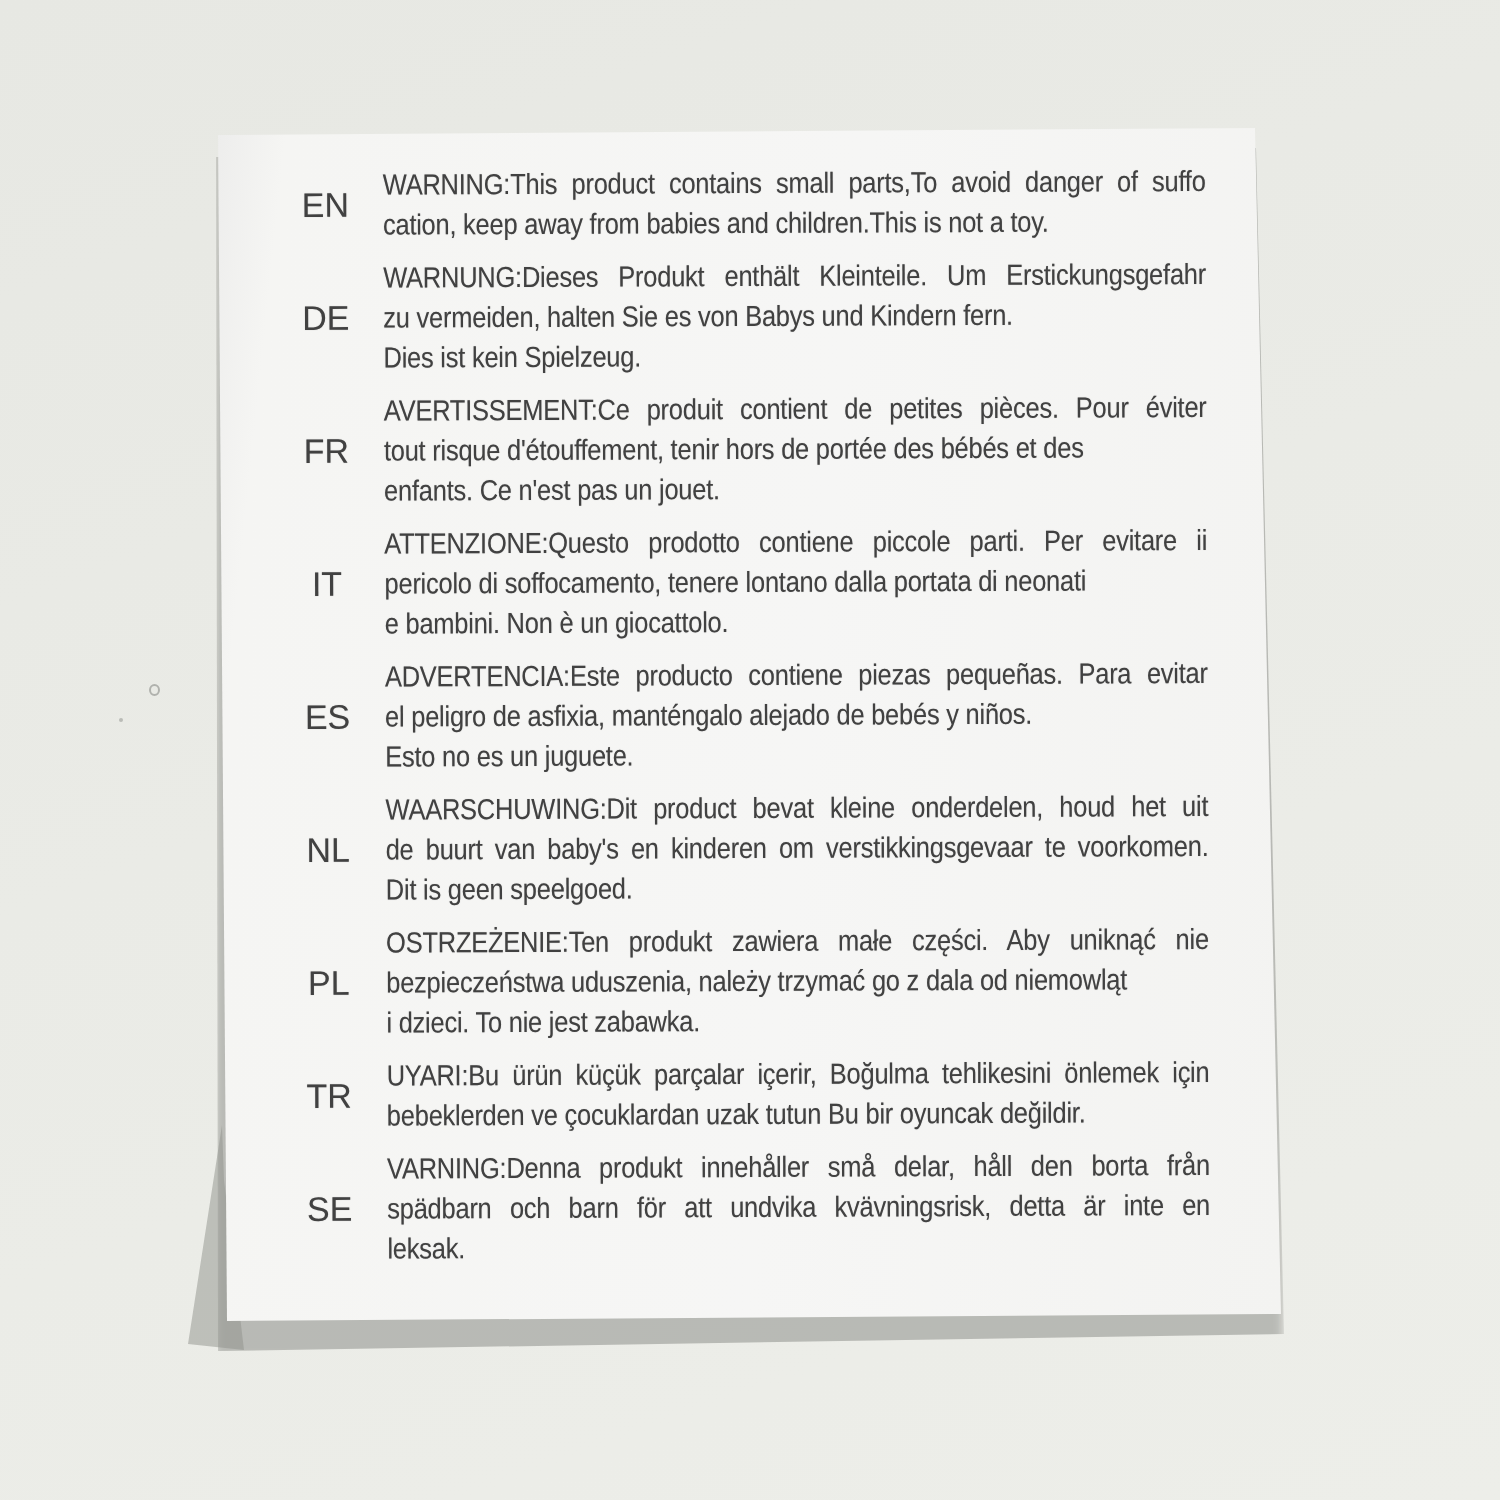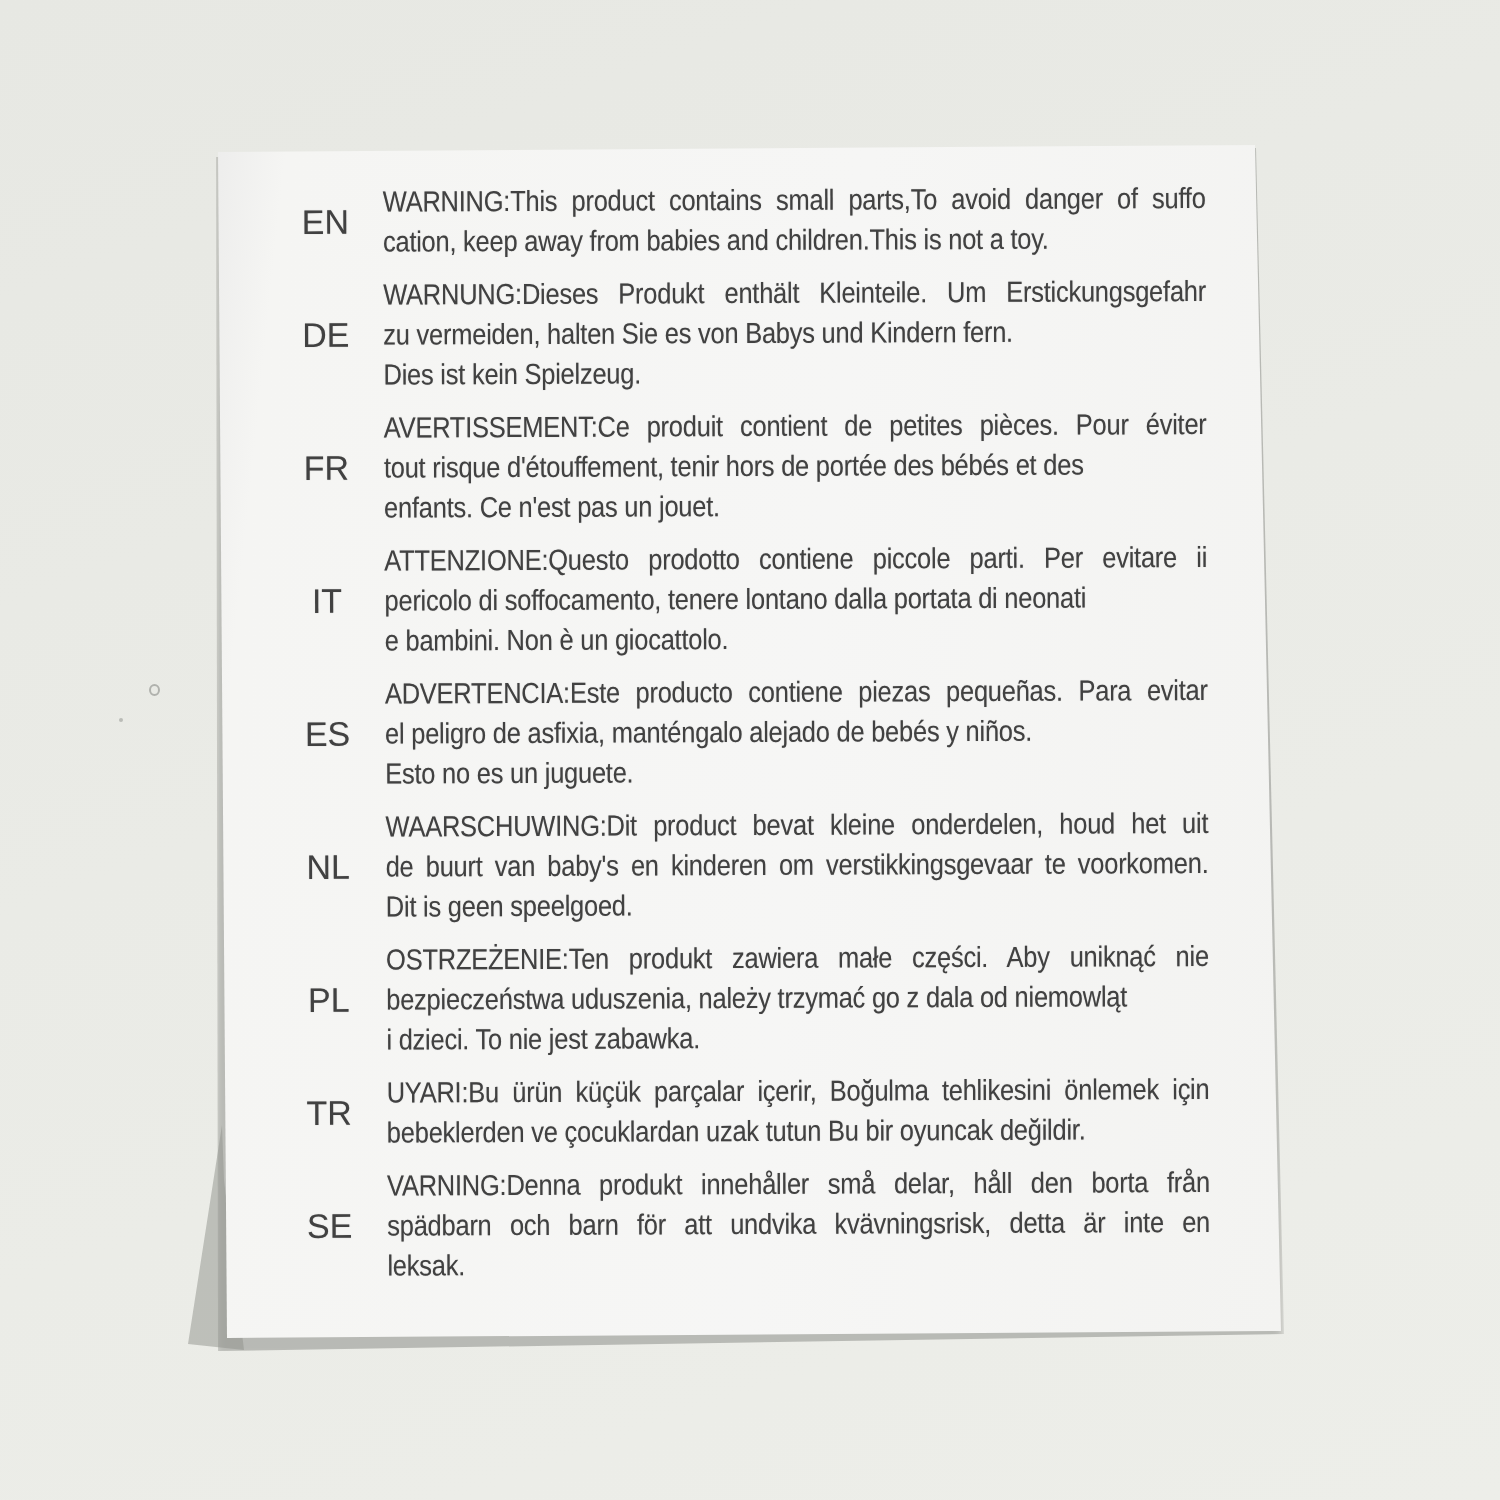--- a/index.html
+++ b/index.html
@@ -23,21 +23,21 @@
   }
   
   .shadow-wedge {
     position: absolute; left: 0; top: 0;
     width: 1500px; height: 1500px;
     background: rgba(143, 145, 140, 0.5);
     clip-path: polygon(222px 1125px, 188px 1344px, 244px 1350px, 224px 1180px);
     filter: blur(7px);
   }
   .paper {
-    position: absolute; left: 215px; top: 143px;
+    position: absolute; left: 215px; top: 126px;
     width: 1068px; height: 1196px;
     background: linear-gradient(96deg, #ededec 0%, var(--paper, #f5f5f3) 6%, #f6f6f5 55%, #f3f3f1 100%);
     clip-path: polygon(3px 9px, 1040px 2px, 1066px 1188px, 12px 1195px);
     filter: drop-shadow(-2px 1px 0px rgba(147, 149, 144, 0.75))
             drop-shadow(1px 2px 1px rgba(150, 152, 147, 0.35));
   }
   .rows {
     position: absolute; left: 0; top: 0; right: 0;
     padding: 37px 0 0 55px;
     transform: rotate(-0.25deg);

